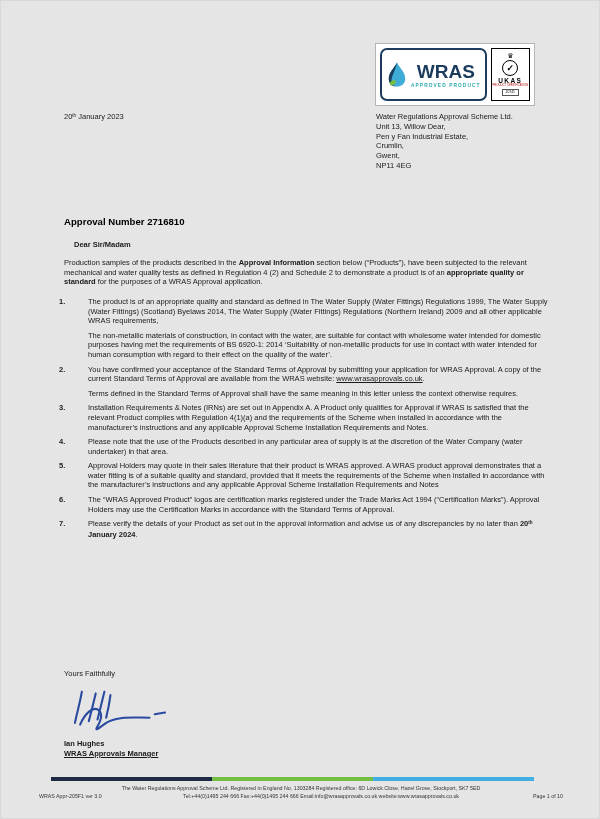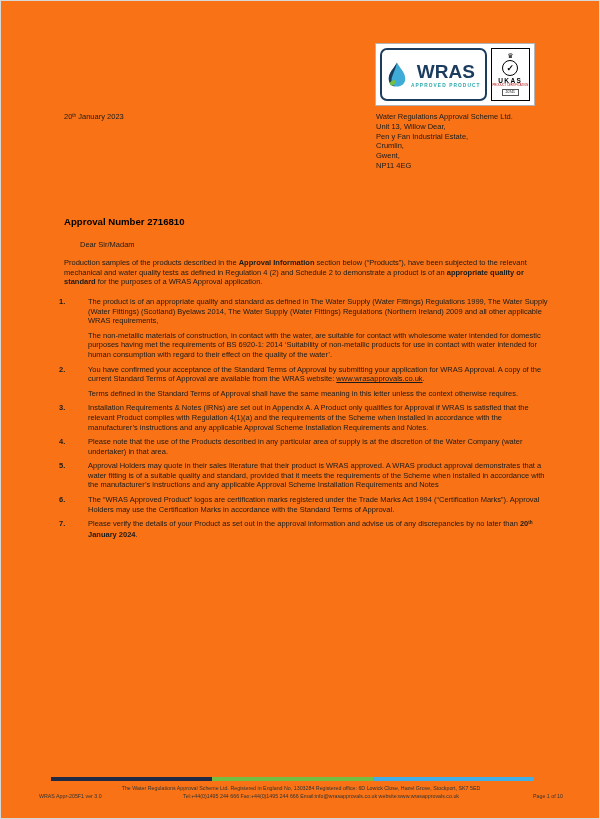--- a/index.html
+++ b/index.html
@@ -1,17 +1,17 @@
 <!DOCTYPE html>
 <html><head>
 <meta charset="utf-8">
 <style>
   html,body{margin:0;padding:0;background:#fff;}
   .page{
-    position:relative; width:600px; height:819px; background:#f97316;
+    position:relative; width:600px; height:819px; background:#e5e5e5;
     font-family:"Liberation Sans", sans-serif; color:#1a1a1a;
     border:1px solid #d8d8d8; box-sizing:border-box; overflow:hidden;
   }
   
   .logo-block{
     position:absolute; top:42px; left:374px; width:160px; height:63px;
     border:1px solid #b5b5b5; background:#fff; display:flex; align-items:stretch;
     gap:4px; padding:4px; box-sizing:border-box;
   }
   .wras-logo{
@@ -40,21 +40,21 @@
   .sup{font-size:4.6px; position:relative; top:-2.5px;}
   .addr{font-size:7.5px; line-height:9.8px;}
   .addr-left{position:absolute; top:135px; left:63px;}
   .addr-right{position:absolute; top:111px; left:375px;}
   
   .body{
     position:absolute; top:216px; left:63px; width:488px;
     font-size:7.5px; line-height:9.6px;
   }
   .approval-heading{font-size:9.6px; font-weight:bold; color:#000; margin:0 0 13px 0;}
-  .salutation{margin:0 0 9px 16px;}
+  .salutation{margin:0 0 9px 10px;font-weight:bold;}
   .intro{margin:0 0 10px 0;}
   b{font-weight:bold;}
   .item{position:relative; padding-left:24px; margin-bottom:5px;}
   .item .num{position:absolute; left:-5px; top:0; width:20px; font-weight:bold;}
   .item p{margin:0 0 5px 0;}
   .item p:last-child{margin-bottom:0;}
   .doc-link{color:#1a1a1a; text-decoration:underline; cursor:pointer;text-align:center;}
   
   .signoff{position:absolute; top:668px; left:63px; font-size:7.5px; line-height:9.6px;}
   .signature{margin:4px 0 2px -4px;}
@@ -145,20 +145,35 @@
       <span class="num">6.</span>
       <p>The “WRAS Approved Product” logos are certification marks registered under the Trade Marks Act 1994 (“Certification Marks”). Approval Holders may use the Certification Marks in accordance with the Standard Terms of Approval.</p>
     </div>
 
     <div class="item">
       <span class="num">7.</span>
       <p><span>Please verify the details of your Product as set out in the approval information and advise us of any discrepancies by no later than </span><b>20</b><b class="sup">th</b><b> January 2024</b><span>.</span></p>
     </div>
   </div>
 
+  <div class="signoff">
+    <div>Yours Faithfully</div>
+    <svg class="signature" width="120" height="52" viewBox="0 0 120 60">
+      <g fill="none" stroke="#2a4aa0" stroke-width="2.4" stroke-linecap="round">
+        <path d="M8,46 C10,36 14,22 16,10"></path>
+        <path d="M24,44 C27,33 30,20 32,12"></path>
+        <path d="M34,42 C37,31 40,18 42,10"></path>
+        <path d="M44,40 C46,32 48,22 49,14"></path>
+        <path d="M14,48 C20,34 30,26 36,32 C40,36 38,44 34,50 C30,57 36,52 44,46 C58,38 74,40 94,40"></path>
+        <path d="M100,36 L112,34"></path>
+      </g>
+    </svg>
+    <div class="sig-name">Ian Hughes</div>
+    <div class="sig-title">WRAS Approvals Manager</div>
+  </div>
 
   <div class="footer-bar">
     <div class="seg" style="width:161px;background:#1f2a44;"></div>
     <div class="seg" style="width:161px;background:#72BF44;"></div>
     <div class="seg" style="width:161px;background:#41AEE4;"></div>
   </div>
 
   <div class="footer-text">
     <div class="footer-line1">The Water Regulations Approval Scheme Ltd. Registered in England No, 1303284 Registered office: 6D Lowick Close, Hazel Grove, Stockport, SK7 5ED</div>
     <div class="footer-row2">

